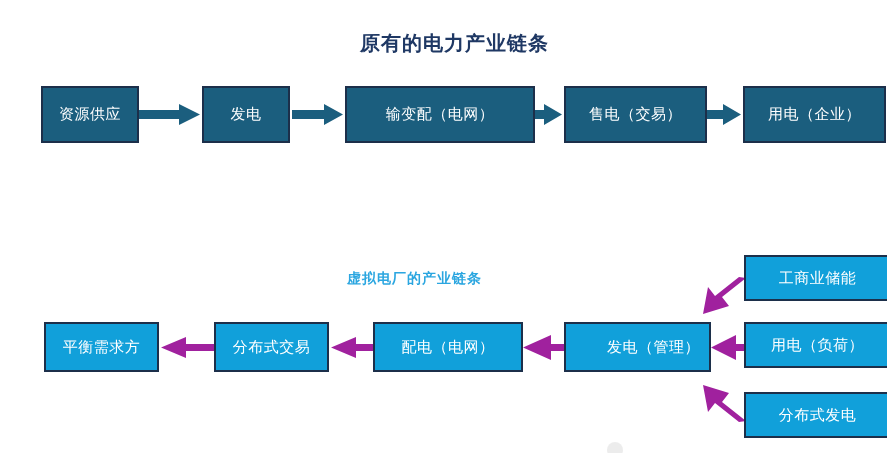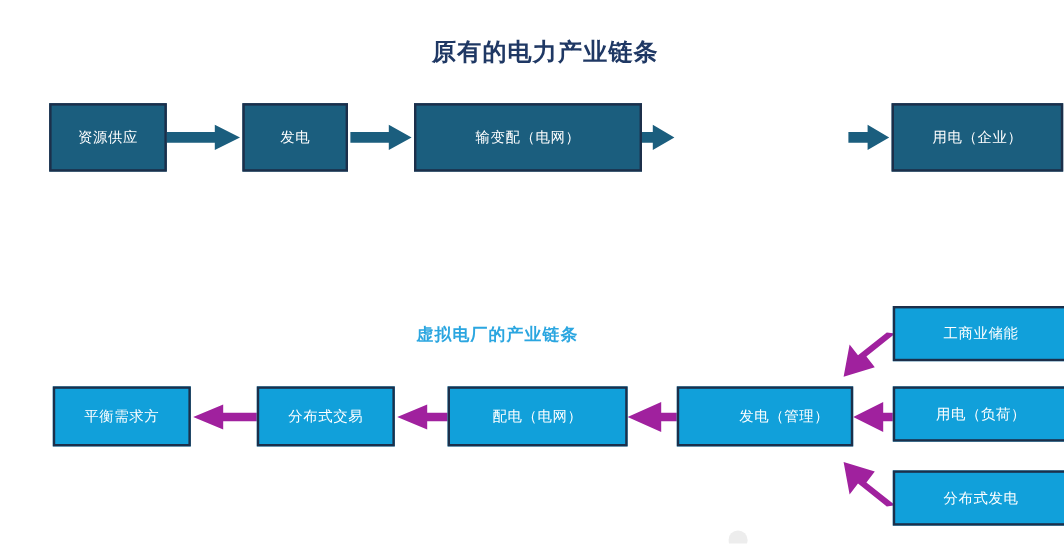--- a/index.html
+++ b/index.html
@@ -46,21 +46,21 @@
   }
 
   
   .node {
     position: absolute;
     box-sizing: border-box;
     display: flex;
     align-items: center;
     justify-content: center;
     color: #ffffff;
-    font-size: 12px;
+    font-size: 15px;
     letter-spacing: 0.5px;
     white-space: nowrap;
     user-select: none;
   }
   .node-legacy {
     background: #1b5e7e;
     border: 2px solid #1c2f4a;
   }
   .node-vpp {
     background: #11a0da;
@@ -135,20 +135,21 @@
 
       <path d="M737,281 L713,300 L720,309 L694,317 L699,290 L706,299 L730,280 Z" transform="translate(-2,-3) rotate(0)"></path>
 
       <path d="M737,418 L713,399 L720,390 L694,382 L699,409 L706,400 L730,419 Z" transform="translate(-2,3)"></path>
     </g>
   </svg>
 
   <div class="node node-legacy" style="left:30px;  top:86px;  width:98px;  height:57px;">资源供应</div>
   <div class="node node-legacy" style="left:191px; top:86px;  width:88px;  height:57px;">发电</div>
   <div class="node node-legacy" style="left:334px; top:86px;  width:190px; height:57px;">输变配（电网）</div>
+  <div class="node node-legacy" style="left:553px; top:86px;  width:143px; height:57px;">售电（交易）</div>
   <div class="node node-legacy" style="left:732px; top:86px;  width:143px; height:57px;">用电（企业）</div>
 
   <div class="node node-vpp" style="left:33px;  top:322px; width:115px; height:50px;">平衡需求方</div>
   <div class="node node-vpp" style="left:203px; top:322px; width:115px; height:50px;">分布式交易</div>
   <div class="node node-vpp" style="left:362px; top:322px; width:150px; height:50px;">配电（电网）</div>
   <div class="node node-vpp" style="left:553px; top:322px; width:147px; height:50px;padding-left:32px;">发电（管理）</div>
   <div class="node node-vpp" style="left:733px; top:255px; width:147px; height:46px;">工商业储能</div>
   <div class="node node-vpp" style="left:733px; top:322px; width:147px; height:46px;">用电（负荷）</div>
   <div class="node node-vpp" style="left:733px; top:392px; width:147px; height:46px;">分布式发电</div>
 

